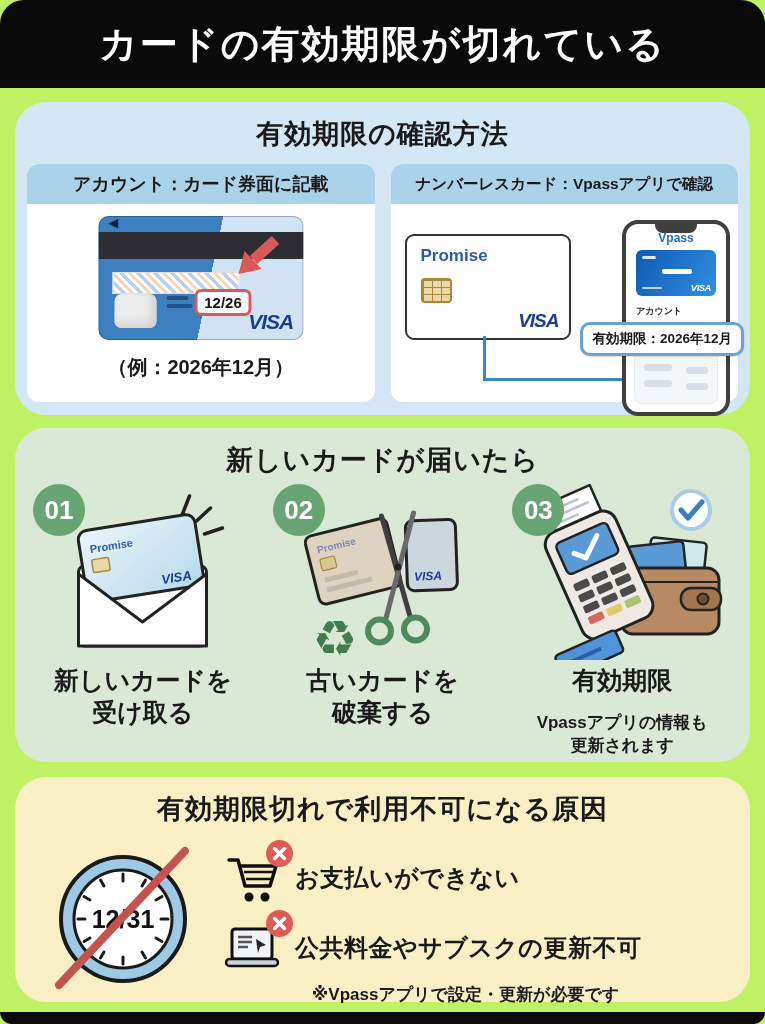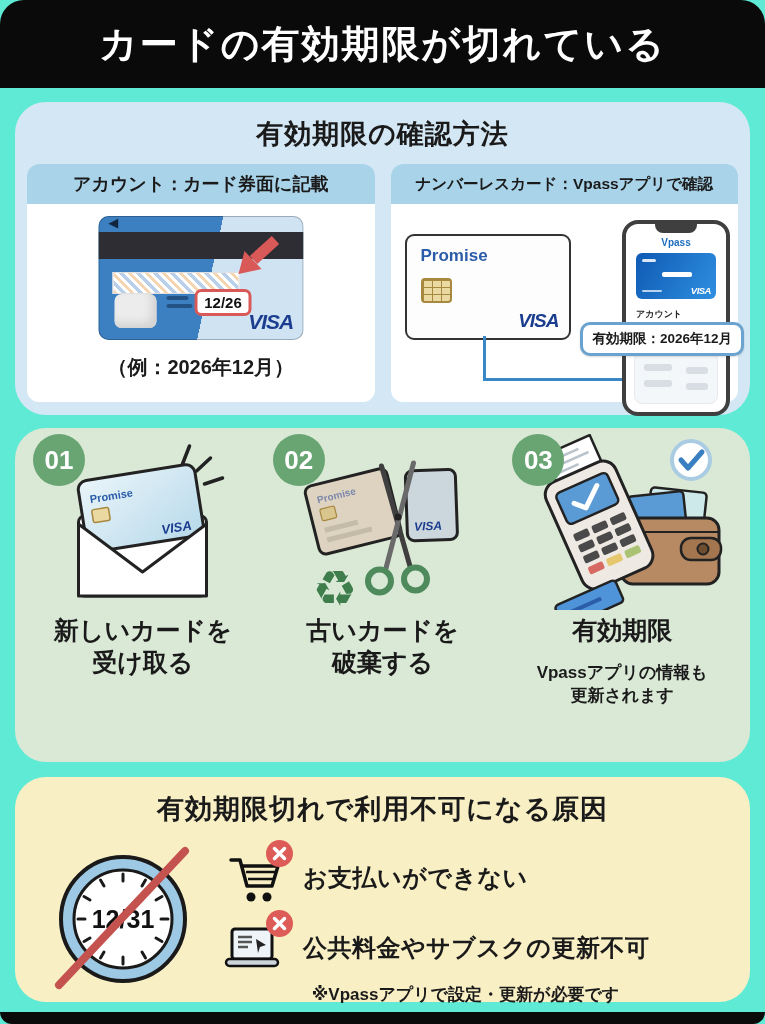--- a/index.html
+++ b/index.html
@@ -1,17 +1,17 @@
 <!DOCTYPE html>
 <html><head>
 <meta charset="utf-8">
 <style>
   html,body{margin:0;padding:0;}
   body{width:765px;height:1024px;background:#fff;font-family:"Liberation Sans","DejaVu Sans",sans-serif;color:#1a1a1a;}
-  .page{position:relative;width:765px;height:1024px;background:#5eead4;overflow:hidden;}
+  .page{position:relative;width:765px;height:1024px;background:#bef264;overflow:hidden;}
 
   
   .header{position:absolute;top:0;left:0;right:0;height:88px;background:#0a0a0a;border-radius:24px 24px 0 0;display:flex;align-items:center;justify-content:center;}
   .header-title{color:#fff;font-size:38px;font-weight:900;letter-spacing:2px;}
 
   
   .sec{position:absolute;left:15px;right:15px;border-radius:31px;}
   .sec-title{text-align:center;font-size:27px;font-weight:900;letter-spacing:1px;padding-top:14px;}
 
   
@@ -38,21 +38,21 @@
   .cb-caption{position:absolute;top:150px;width:100%;text-align:center;font-size:20px;font-weight:900;}
 
   
   .promisecard{position:absolute;left:14px;top:30px;width:162px;height:102px;background:#fdfdfd;border:2px solid #333;border-radius:9px;}
   .pc-name{position:absolute;top:10px;left:14px;color:#2a5caa;font-weight:900;font-size:17px;}
   .pc-chip{position:absolute;top:42px;left:14px;width:27px;height:21px;background:#ead9a0;border:2px solid #a8873f;border-radius:4px;background-image:linear-gradient(#a8873f 1.5px,transparent 1.5px),linear-gradient(90deg,#a8873f 1.5px,transparent 1.5px);background-size:9px 7px;}
   .pc-visa{position:absolute;bottom:6px;right:10px;font-style:italic;font-weight:900;font-size:19px;color:#1b3d8f;letter-spacing:-1px;}
   .connector{position:absolute;left:92px;top:132px;width:150px;height:42px;border-left:3px solid #3a87c8;border-bottom:3px solid #3a87c8;}
   .phone{position:absolute;right:8px;top:16px;width:100px;height:188px;background:#fff;border:4px solid #3f3f3f;border-radius:16px;z-index:2;}
   .phone-notch{position:absolute;top:-1px;left:50%;transform:translateX(-50%);width:42px;height:10px;background:#3f3f3f;border-radius:0 0 8px 8px;}
-  .phone-title{margin-top:13px;text-align:center;color:#1e6fc0;font-weight:900;font-size:10px;}
+  .phone-title{margin-top:7px;text-align:center;color:#1e6fc0;font-weight:900;font-size:12px;}
   .phone-card{margin:5px auto 0 auto;width:80px;height:46px;border-radius:6px;background:linear-gradient(120deg,#0f5ab4,#2f8fe0);position:relative;}
   .pcard-line1{position:absolute;top:6px;left:6px;width:14px;height:3px;background:rgba(255,255,255,.85);border-radius:2px;}
   .pcard-dash{position:absolute;top:19px;left:26px;width:30px;height:4.5px;background:#fff;border-radius:2px;}
   .pcard-dots{position:absolute;bottom:7px;left:6px;width:20px;height:2.5px;background:rgba(255,255,255,.7);border-radius:2px;}
   .pcard-visa{position:absolute;bottom:3px;right:5px;color:#fff;font-style:italic;font-weight:900;font-size:9.5px;letter-spacing:-.5px;}
   .phone-account{margin:9px 0 0 10px;font-size:9px;font-weight:700;color:#222;}
   .phone-skel{position:absolute;bottom:8px;left:8px;right:8px;height:50px;background:#f4f7f9;border:1px solid #e4eaef;border-radius:8px;}
   .skel-bar{position:absolute;background:#d8dee3;border-radius:3px;height:7px;}
   .sb1{top:11px;left:9px;width:28px;}
   .sb2{top:27px;left:9px;width:28px;}
@@ -67,21 +67,21 @@
   .step-num{position:absolute;left:10px;top:2px;width:52px;height:52px;border-radius:50%;background:#69a473;color:#fff;font-weight:900;font-size:26px;display:flex;align-items:center;justify-content:center;z-index:2;}
   .step-illus{height:178px;display:flex;align-items:flex-end;justify-content:center;}
   .step-label{font-size:25px;font-weight:900;line-height:1.28;margin-top:4px;}
   .step-sub{font-size:17px;font-weight:700;line-height:1.35;margin-top:16px;}
 
   
   .sec-yellow{top:777px;height:225px;background:#f8efc5;}
   .reasons-body{display:flex;align-items:flex-start;padding:4px 18px 0 30px;}
   .clock-wrap{flex:none;width:168px;padding-top:8px;}
   .reasons-col{flex:1;padding-left:10px;padding-top:8px;}
-  .reason-row{display:flex;align-items:center;gap:22px;margin-top:8px;height:62px;text-align:right;}
+  .reason-row{display:flex;align-items:center;gap:14px;margin-top:8px;height:62px;}
   .reason-icon{position:relative;width:58px;height:56px;flex:none;}
   .reason-text{font-size:24px;font-weight:900;letter-spacing:.5px;}
   .x-badge{position:absolute;top:-10px;right:-12px;width:27px;height:27px;background:#dd5c57;border-radius:50%;display:flex;align-items:center;justify-content:center;}
   .footnote{text-align:center;font-size:17px;font-weight:700;padding-right:24px;margin-top:4px;}
 
   
   .footer-bar{position:absolute;bottom:0;left:0;right:0;height:12px;background:#0a0a0a;border-radius:0 0 24px 24px;}
 </style>
 </head>
 <body>
@@ -144,20 +144,21 @@
             </div>
           </div>
           <div class="callout">有効期限：2026年12月</div>
         </div>
       </div>
 
     </div>
   </div>
 
   <div class="sec sec-green">
+    <div class="sec-title">新しいカードが届いたら</div>
     <div class="steps-row">
 
       <div class="step">
         <div class="step-num">01</div>
         <div class="step-illus">
           <svg width="205" height="172" viewBox="0 0 200 172">
             <defs>
               <linearGradient id="gcard1" x1="0" y1="0" x2="1" y2="1">
                 <stop offset="0" stop-color="#eaf5fa"></stop>
                   <stop offset="1" stop-color="#b7d9ea"></stop>

